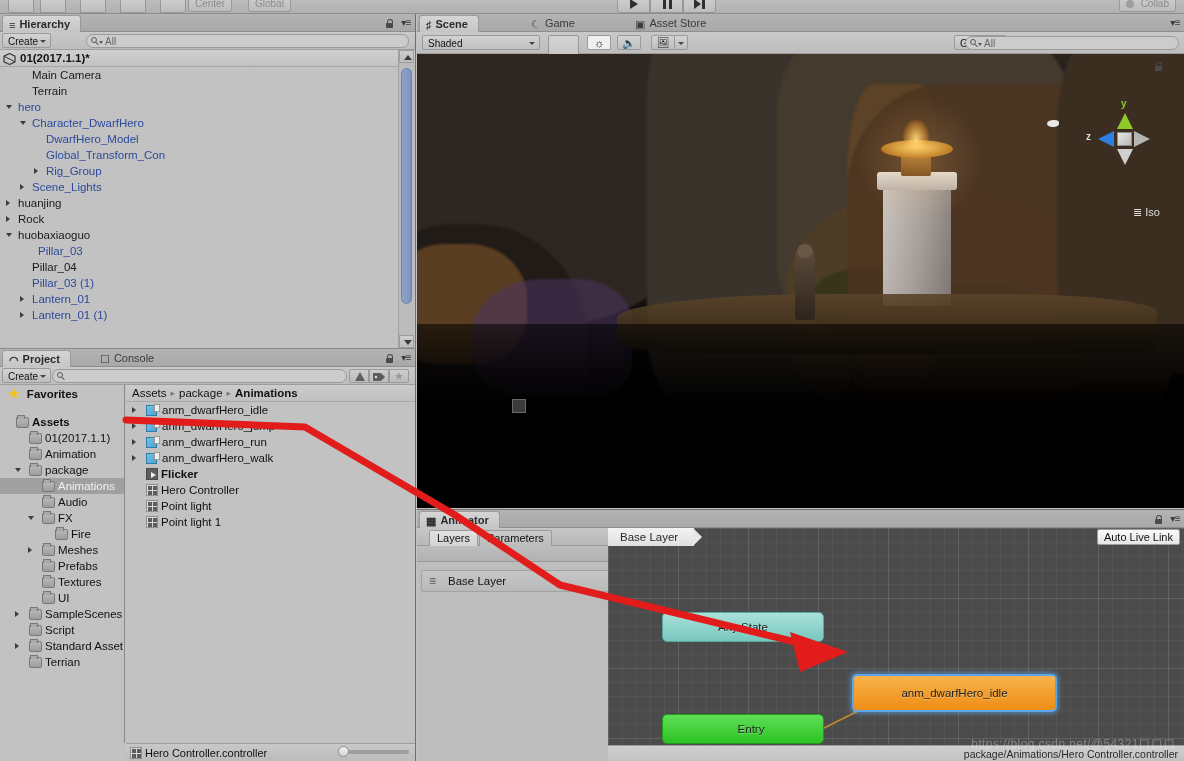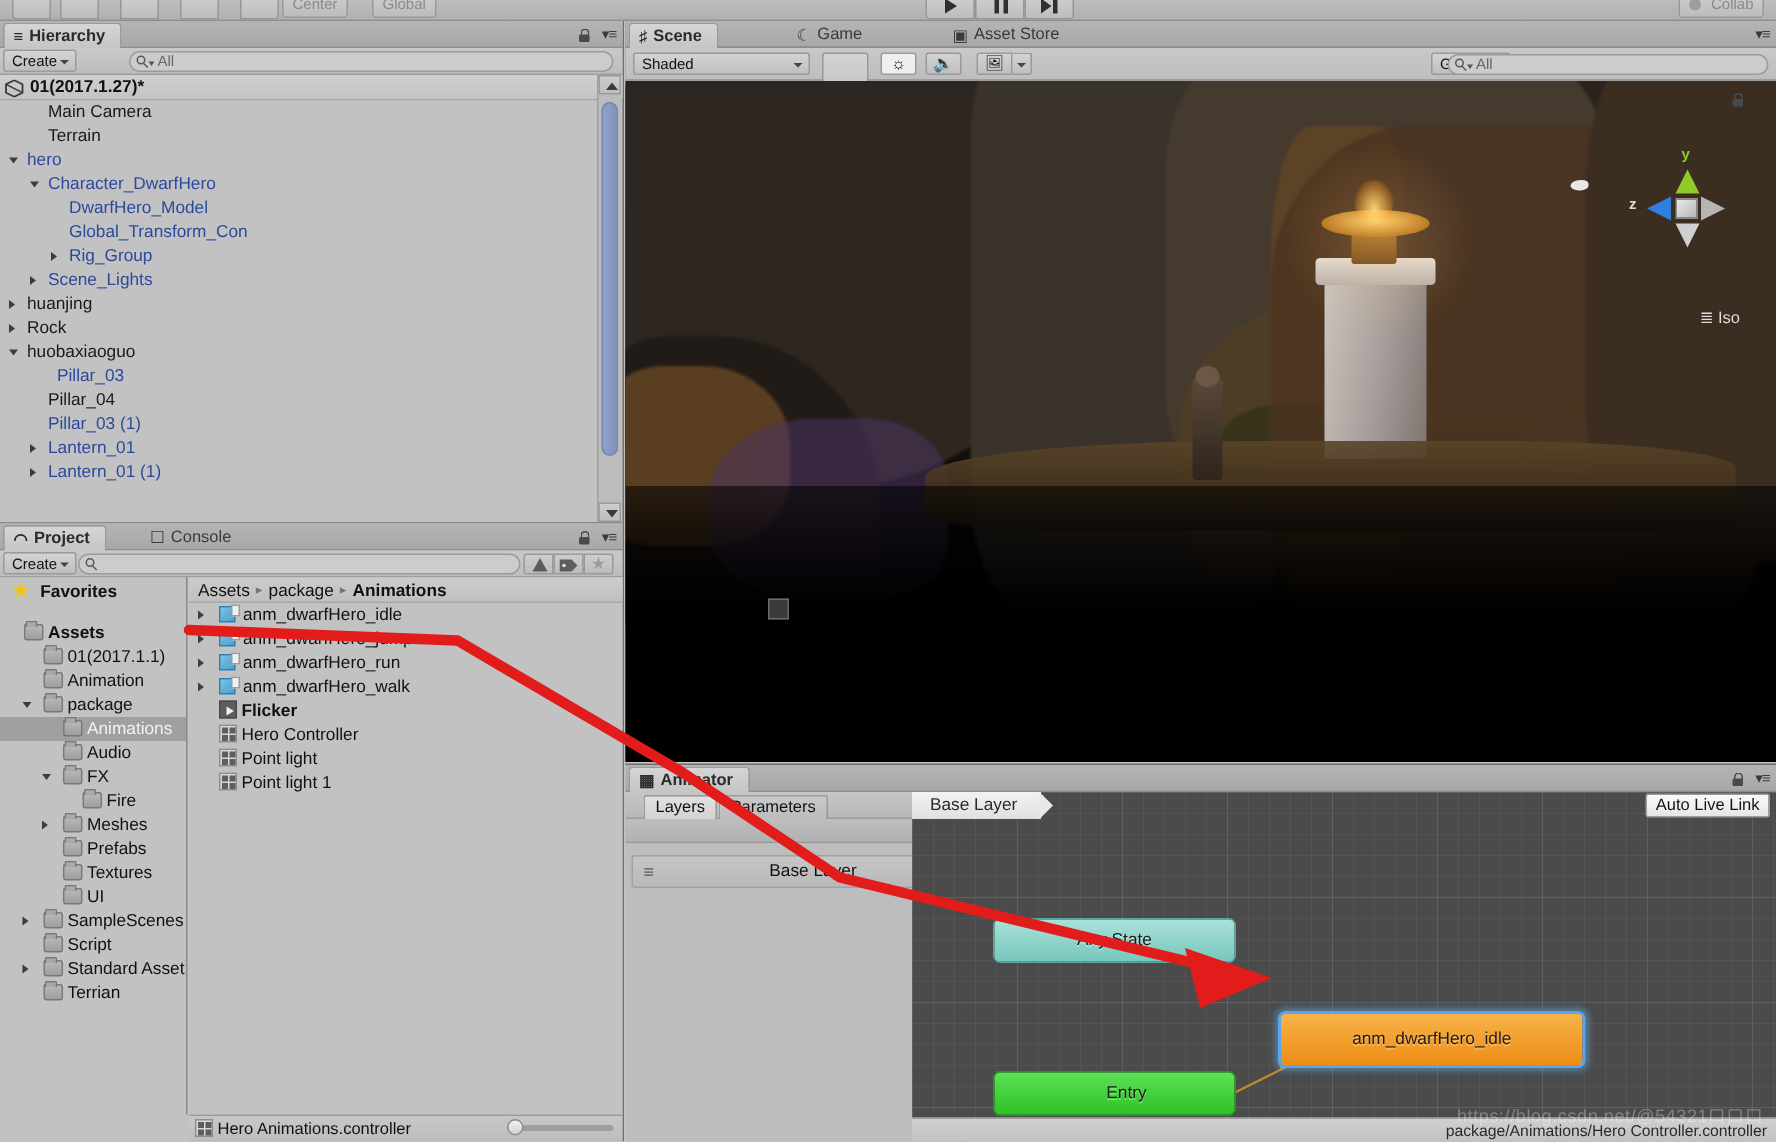--- a/index.html
+++ b/index.html
@@ -223,21 +223,21 @@
     background: linear-gradient(135deg,#e8e8e8,#b7b7b7); border: 1px solid #8c8c8c; }
   .cone { position: absolute; width: 0; height: 0; }
   .gz-label { position: absolute; font-size: 10px; font-weight: bold; }
   #iso-label { position: absolute; right: 24px; top: 152px; color: #dcdcdc; font-size: 11px; }
   #iso-label .bars { display: inline-block; margin-right: 3px; line-height: 1; color: #dcdcdc; }
 
   
   #animator { left: 417px; top: 509px; right: 0; bottom: 0; background: #c2c2c2; border-top: 1px solid #6e6e6e; }
   #anim-left {
     position: absolute; left: 0; top: 18px; width: 225px; bottom: 0;
-    background: #bdbdbd; border-right: 1px solid #8c8c8c; text-align: center;
+    background: #bdbdbd; border-right: 1px solid #8c8c8c;
   }
   #anim-subtabs { position: absolute; left: 0; top: 0; right: 0; height: 18px;
     background: linear-gradient(#c6c6c6,#b8b8b8); border-bottom: 1px solid #9a9a9a; }
   .subtab { position: absolute; top: 2px; height: 16px; line-height: 15px; font-size: 11px;
     padding: 0 7px; border: 1px solid #9a9a9a; border-bottom: none; border-radius: 2px 2px 0 0; }
   .subtab.active { background: linear-gradient(#e2e2e2,#d2d2d2); }
   .subtab.idle { background: linear-gradient(#c9c9c9,#bcbcbc); }
   #layer-addbar { position: absolute; left: 0; top: 18px; right: 0; height: 16px;
     background: linear-gradient(#bdbdbd,#b2b2b2); border-bottom: 1px solid #9a9a9a; }
   #layer-row { position: absolute; left: 4px; top: 42px; right: 4px; height: 22px;
@@ -347,21 +347,21 @@
         </div>
       </div>
     </div>
     <div id="hier-scene-row">
       <span style="position:absolute;left:3px;top:3px;width:13px;height:12px;">
         <svg width="13" height="12" viewBox="0 0 13 12">
             <polygon points="6.5,0.5 12,3.2 12,8.8 6.5,11.5 1,8.8 1,3.2" fill="none" stroke="#3a3a3a" stroke-width="1.2"></polygon>
             <line x1="1" y1="3.2" x2="12" y2="8.8" stroke="#3a3a3a" stroke-width="1"></line>
           </svg>
       </span>
-      <span>01(2017.1.27)*</span>
+      <span>01(2017.1.1)*</span>
       <span class="menuicon" style="right:6px;top:1px;">▾≡</span>
     </div>
     <div id="hier-list">
         <div class="hrow"><span class="blk" style="margin-left: 32px;">Main Camera</span></div>
         <div class="hrow"><span class="blk" style="margin-left: 32px;">Terrain</span></div>
         <div class="hrow"><span class="arrow open" style="left: 6px;"></span><span class="blue" style="margin-left: 18px;">hero</span></div>
         <div class="hrow"><span class="arrow open" style="left: 20px;"></span><span class="blue" style="margin-left: 32px;">Character_DwarfHero</span></div>
         <div class="hrow"><span class="blue" style="margin-left: 46px;">DwarfHero_Model</span></div>
         <div class="hrow"><span class="blue" style="margin-left: 46px;">Global_Transform_Con</span></div>
         <div class="hrow"><span class="arrow" style="left: 34px;"></span><span class="blue" style="margin-left: 46px;">Rig_Group</span></div>
@@ -451,21 +451,21 @@
           <div class="prow" style="padding-left: 6px;"><span class="arrow" style="left: 6px;"></span><span class="anmicon" style="margin-left: 14px;"><span class="cube"></span><span class="pg"></span></span><span>anm_dwarfHero_run</span></div>
           <div class="prow" style="padding-left: 6px;"><span class="arrow" style="left: 6px;"></span><span class="anmicon" style="margin-left: 14px;"><span class="cube"></span><span class="pg"></span></span><span>anm_dwarfHero_walk</span></div>
           <div class="prow" style="padding-left: 6px; font-weight: bold;"><span class="animicon" style="margin-left: 14px;"></span><span>Flicker</span></div>
           <div class="prow" style="padding-left: 6px;"><span class="ctrlicon" style="margin-left: 14px;"></span><span>Hero Controller</span></div>
           <div class="prow" style="padding-left: 6px;"><span class="ctrlicon" style="margin-left: 14px;"></span><span>Point light</span></div>
           <div class="prow" style="padding-left: 6px;"><span class="ctrlicon" style="margin-left: 14px;"></span><span>Point light 1</span></div>
         </div>
     </div>
 
     <div id="proj-status">
-      <span class="ctrlicon"></span><span>Hero Animations.controller</span>
+      <span class="ctrlicon"></span><span>Hero Controller.controller</span>
       <span class="zoomslider">
           <span class="knob"></span>
         </span>
     </div>
   </div>
 
   <div class="panel" id="sceneview">
     <div class="tabbar">
       <div class="tab active" style="left:2px;">
         <span class="ticon">♯</span><span>Scene</span>

